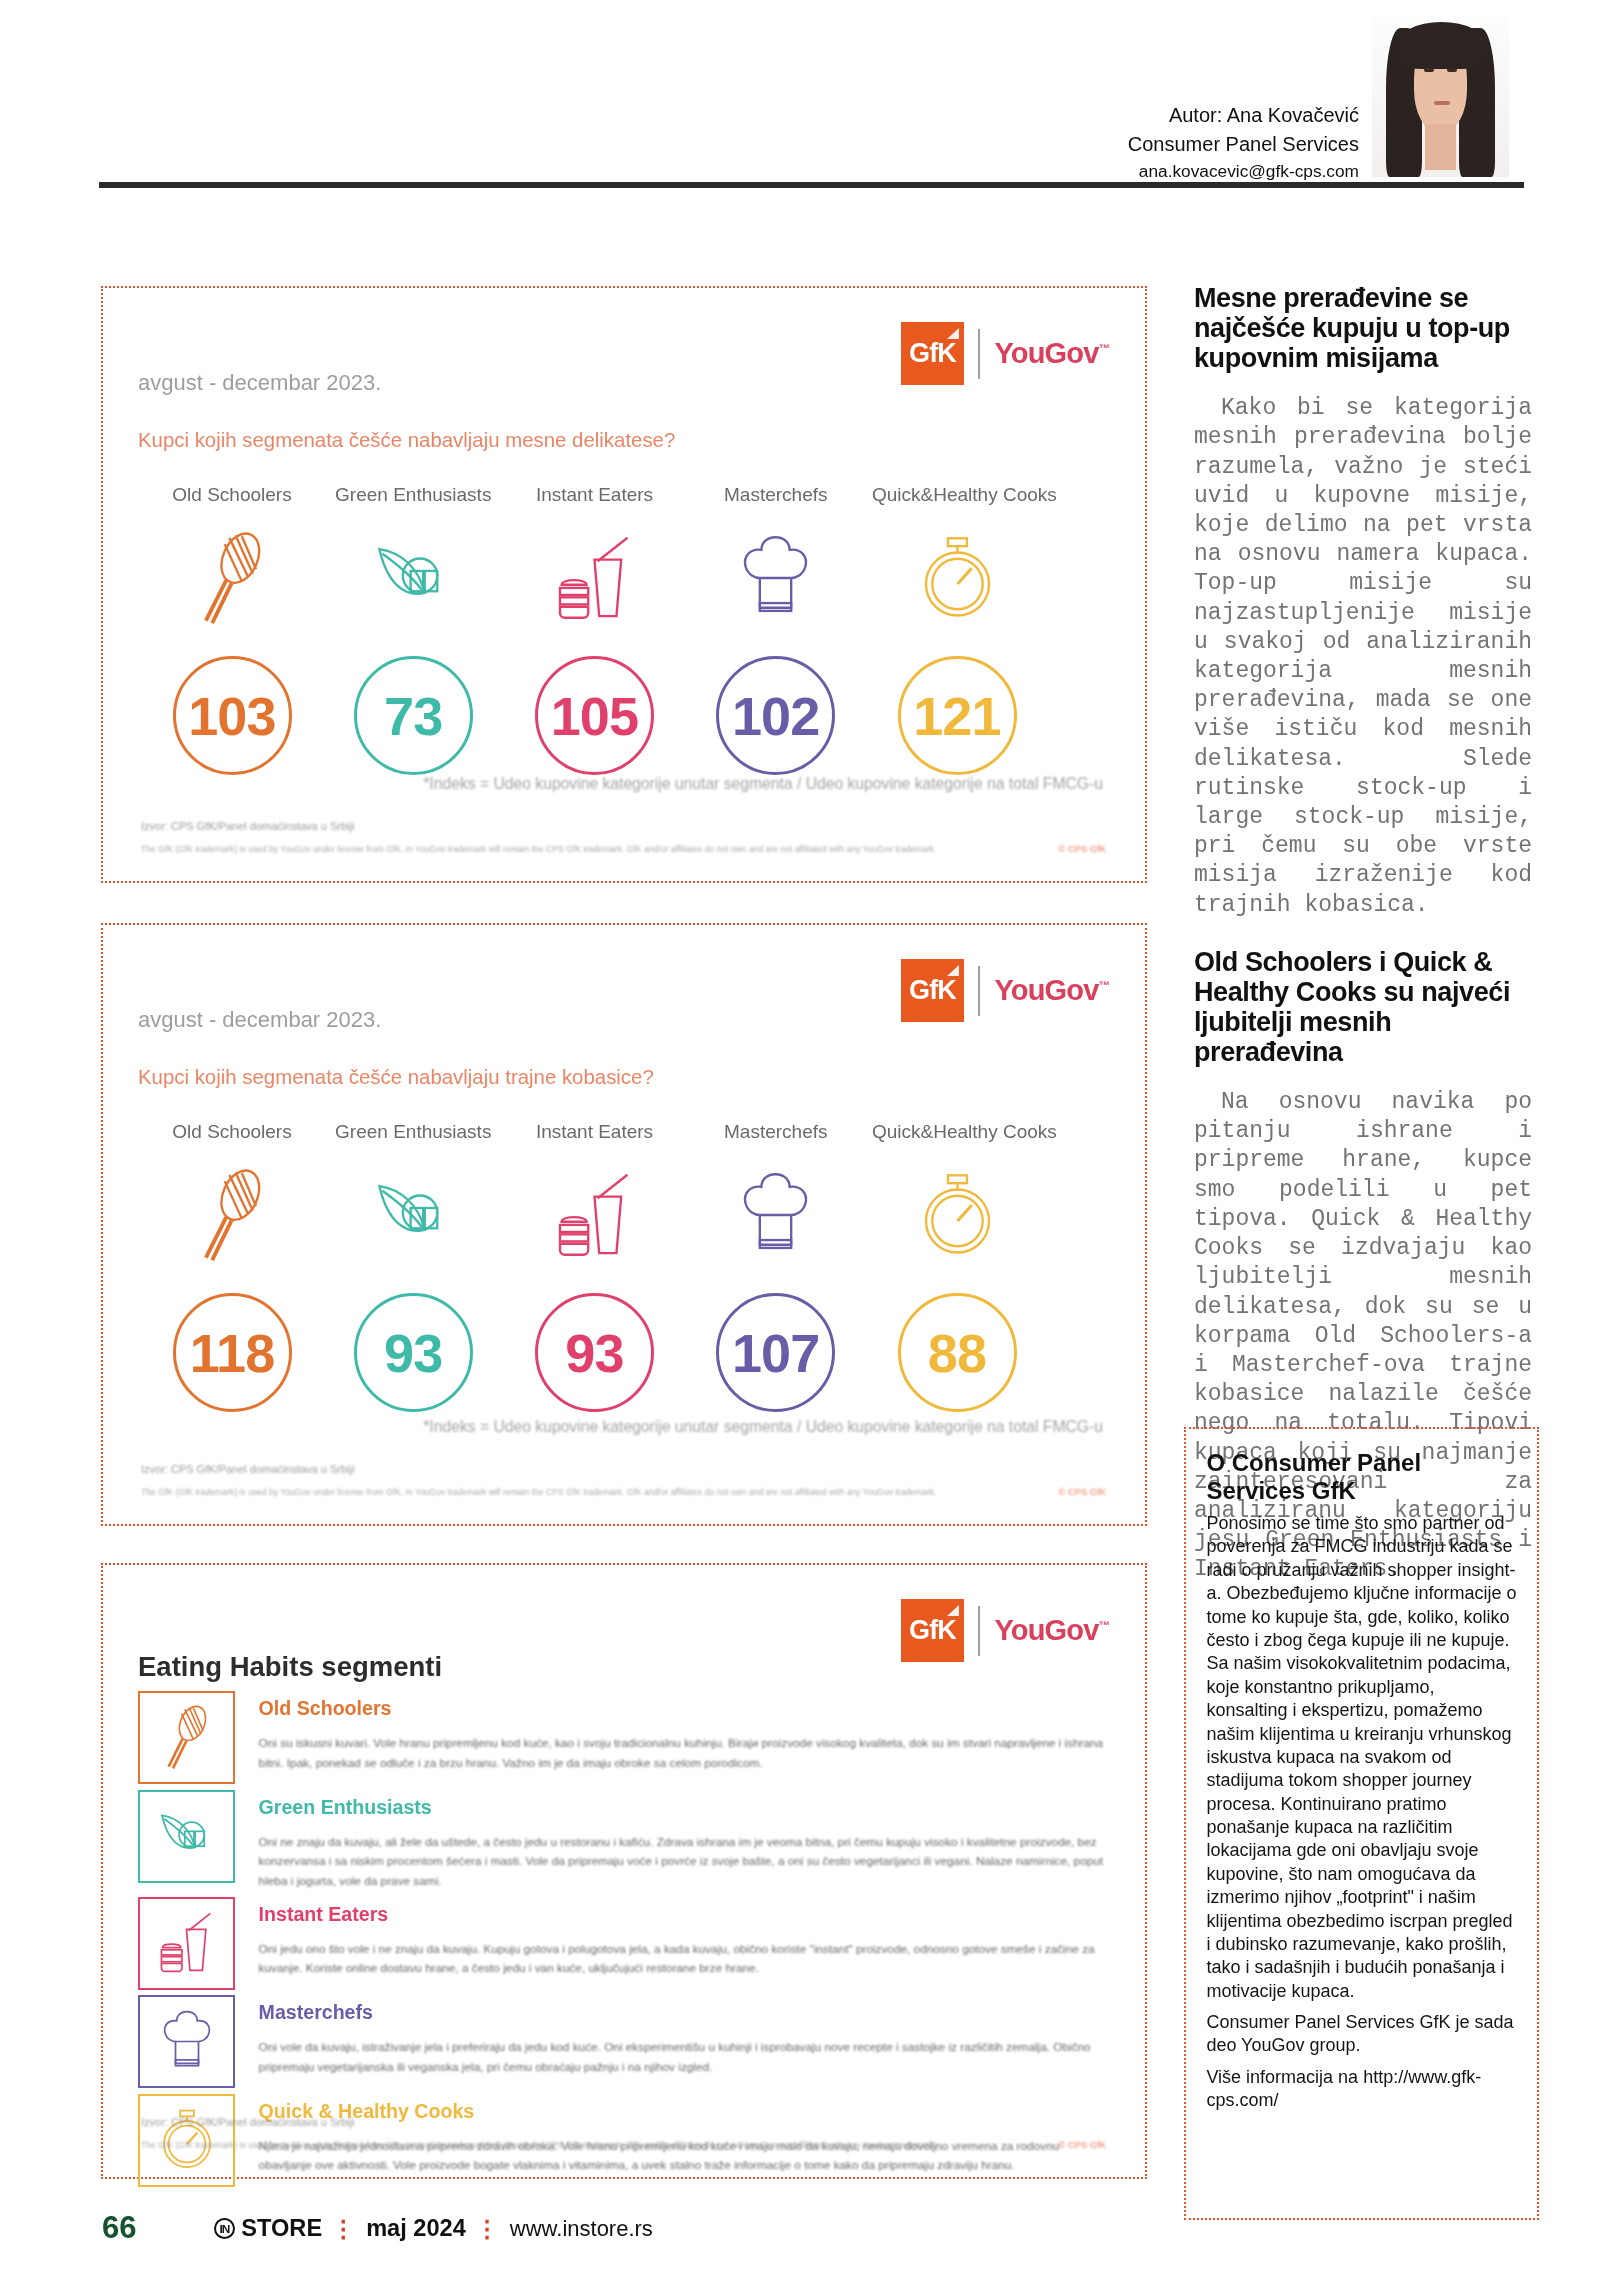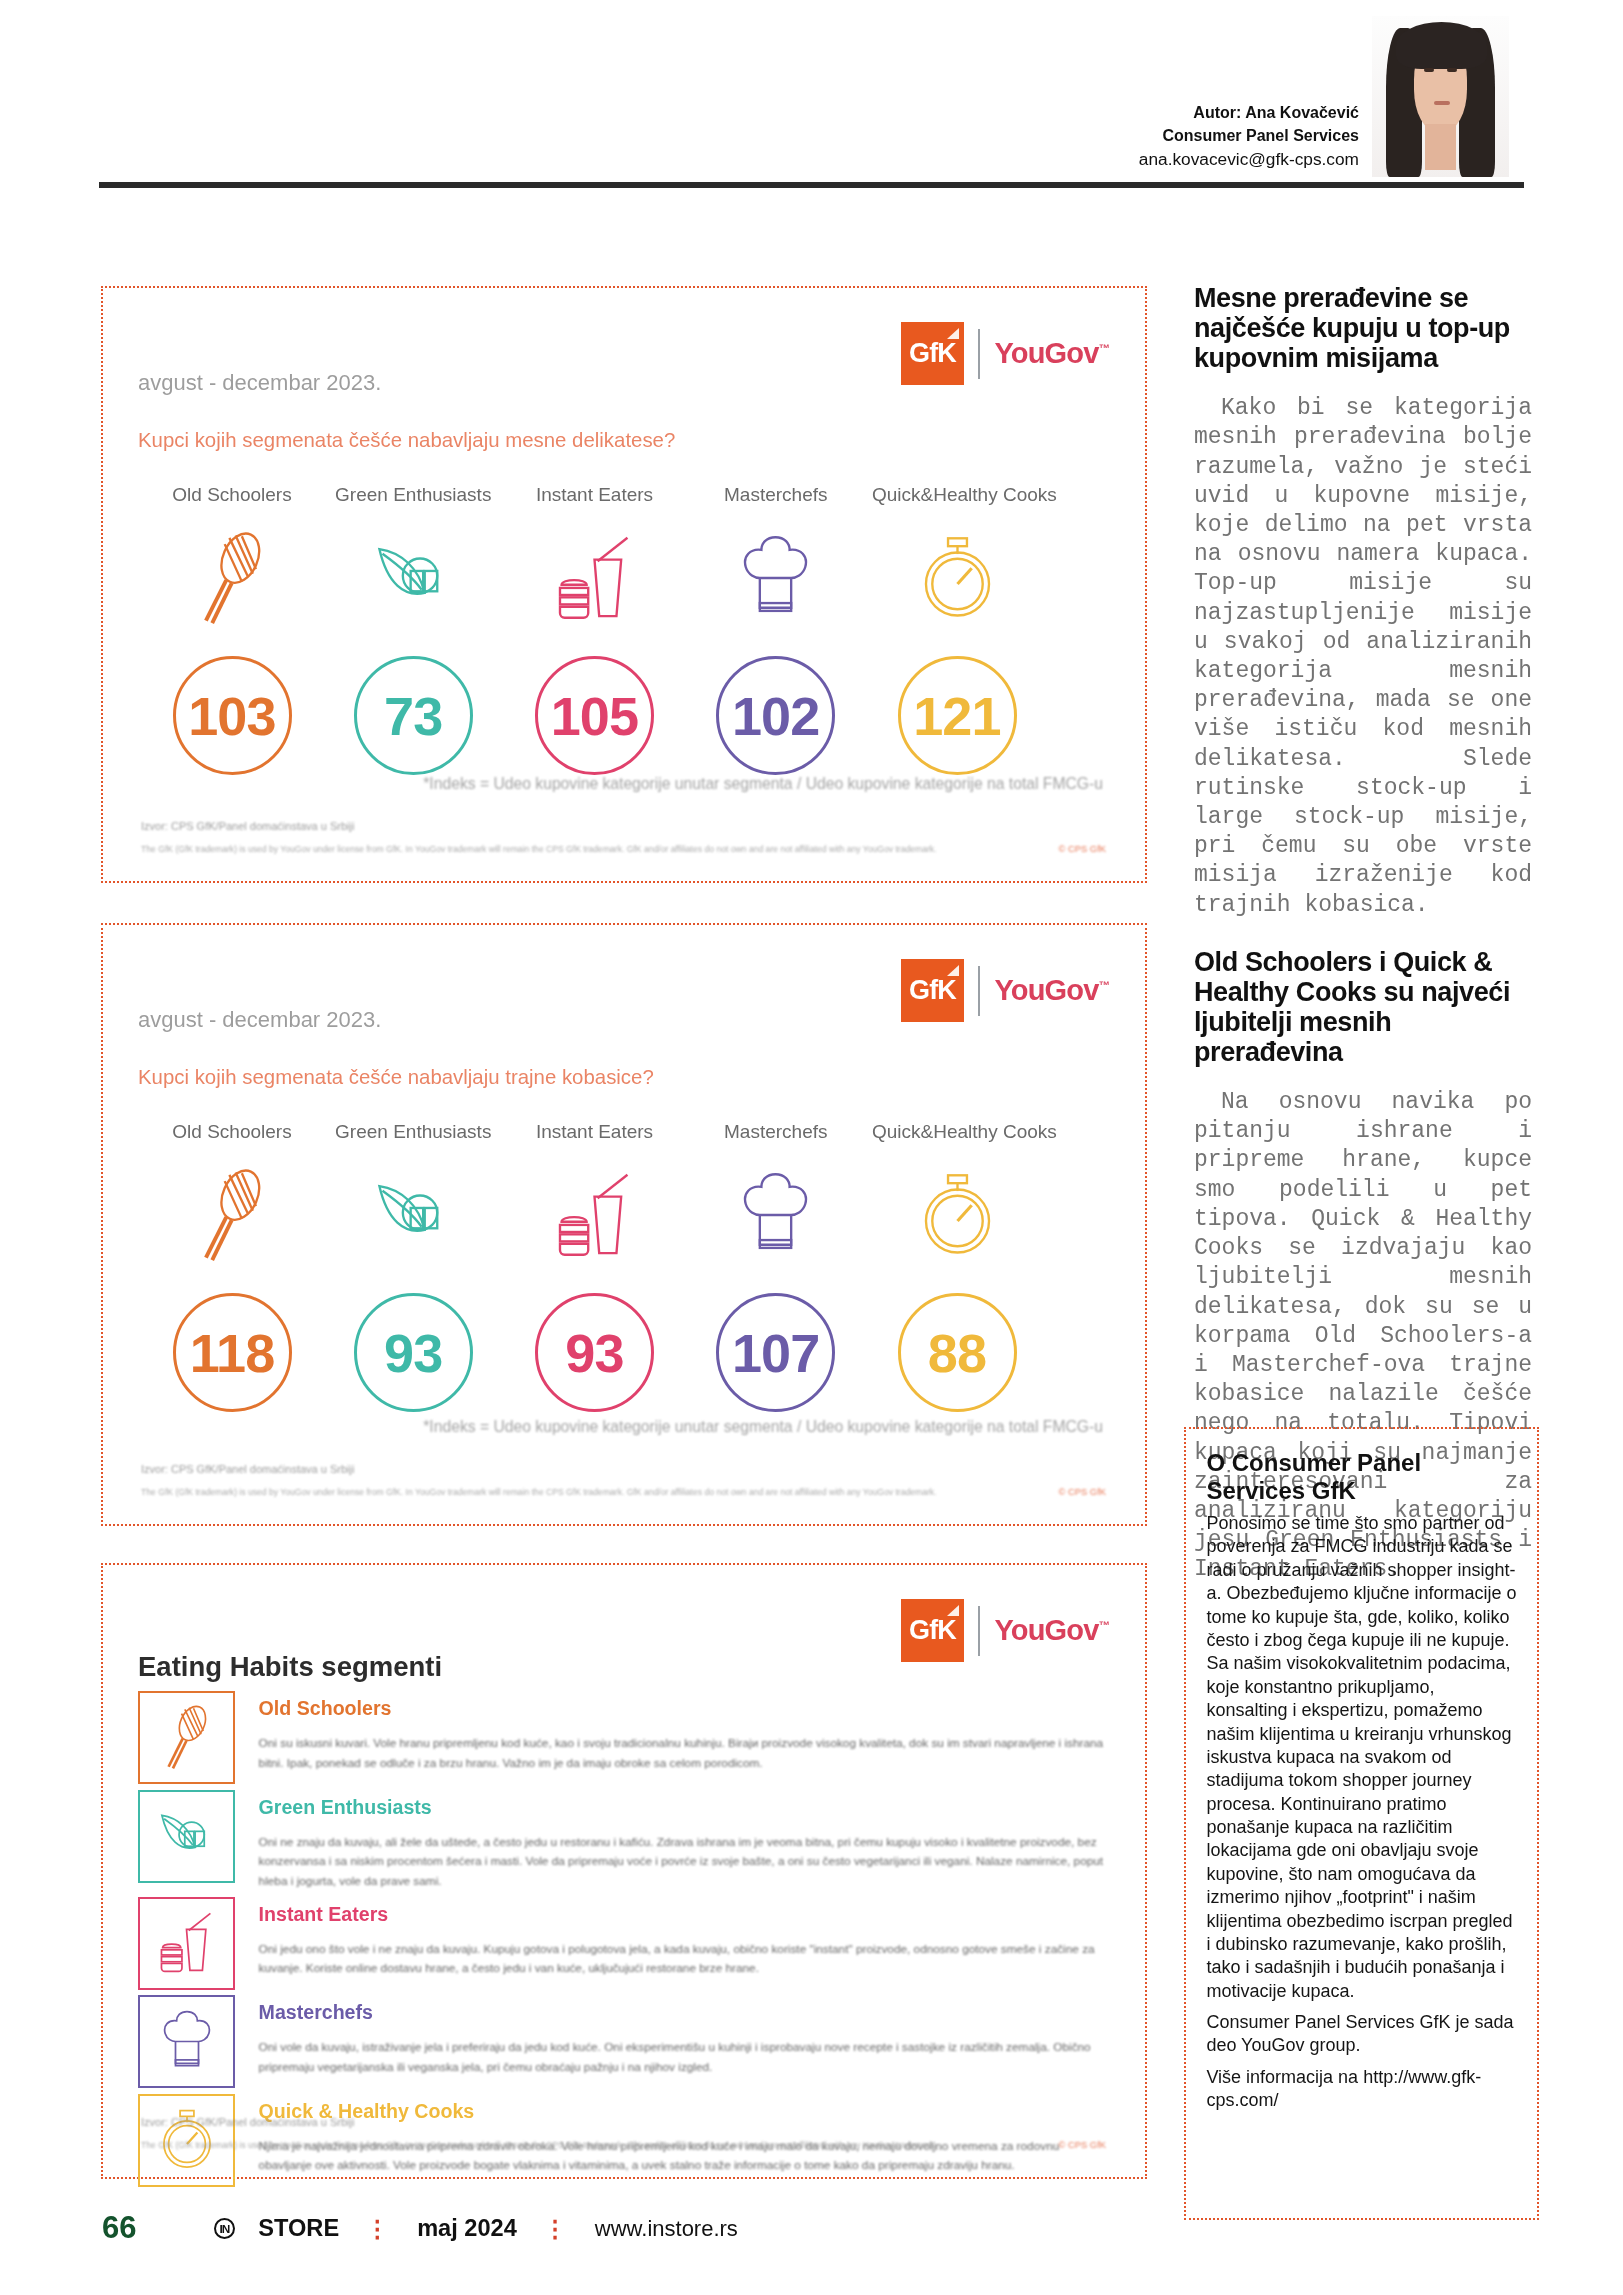--- a/index.html
+++ b/index.html
@@ -19,21 +19,21 @@
   #kicker {
     position: absolute; left: 99px; top: 114px;
     font-size: 41px; font-weight: bold; letter-spacing: -0.8px;
     font-family: "Liberation Sans", sans-serif;
     color: #111;
   }
   #author-block {
     position: absolute; right: 264px; top: 101px;
     text-align: right; line-height: 1.45;
   }
-  #author-block .ln { font-size: 16px; font-weight: bold; color: #111; white-space: nowrap; }
+  #author-block .ln { font-size: 20px; font-weight: normal; color: #111; white-space: nowrap; }
   #author-block .ln.mail { font-weight: normal; font-size: 17.3px; }
   #author-photo {
     position: absolute; right: 114px; top: 15.7px; width: 137px; height: 161px;
     overflow: hidden;
     background: linear-gradient(180deg,#fdfdfd 0%,#f2efee 100%);
   }
   #author-photo .hair-l, #author-photo .hair-r {
     position: absolute; top: 12.6px; width: 36px; height: 149px;
     background: #2a2320; border-radius: 40% 40% 10% 10%;
   }
@@ -187,21 +187,21 @@
   }
 
   
   #footer { position: absolute; left: 0; top: 2199px; width: 1623px; height: 71px; }
   #pagenum {
     position: absolute; left: 102px; top: 11px;
     font-size: 31px; font-weight: bold; color: #14532d;
   }
   #footbrand {
     position: absolute; left: 214px; top: 15.7px;
-    display: flex; align-items: center; gap: 17px;
+    display: flex; align-items: center; gap: 0px;
     font-size: 23.6px; font-weight: bold; color: #111;
   }
   #footbrand .inmark {
     display:inline-flex; align-items:center; justify-content:center;
     width: 21px; height: 21px; border-radius: 50%;
     border: 2.4px solid #111; font-size: 11.8px; font-weight: bold; margin-right: 6.3px;
     letter-spacing: -0.8px;
   }
   #footbrand .sep { color: #d4402a; margin: 0 9.4px; font-weight: bold; letter-spacing: 1.6px; }
   #footbrand .url { font-weight: normal; font-size: 22px; }

